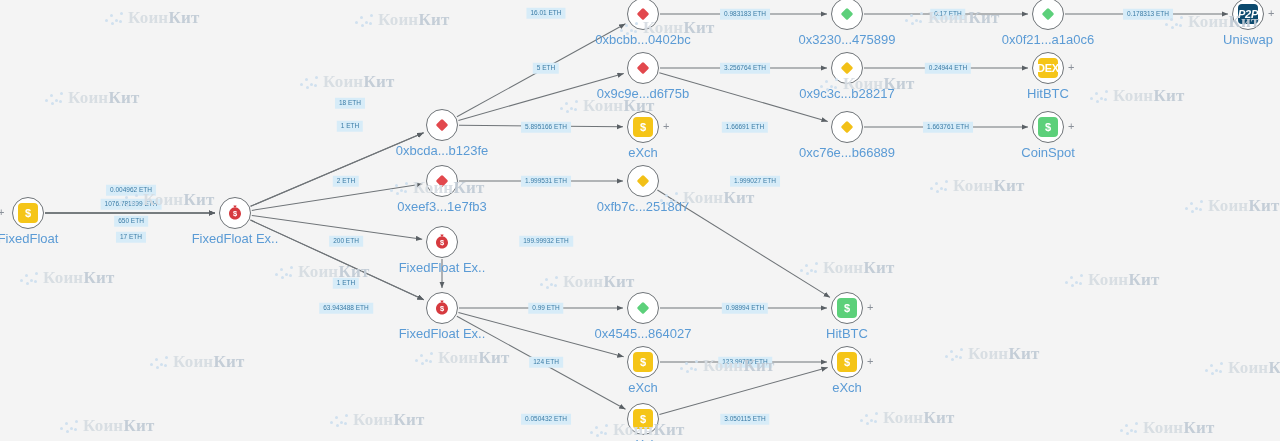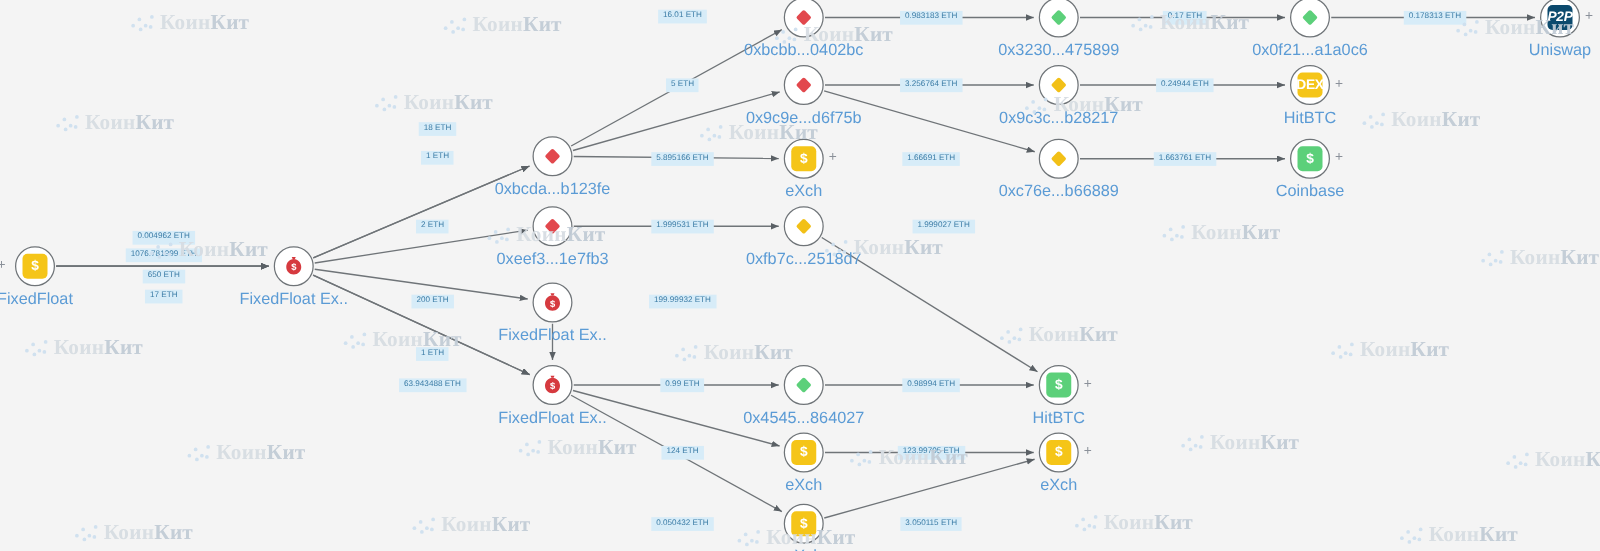--- a/index.html
+++ b/index.html
@@ -273,21 +273,21 @@
         <div class="ring">
           <div class="glyph g-diamond-yellow"></div>
         </div>
         <div class="label">0xc76e...b66889</div>
       </div>
       <div class="node" style="left: 1048px; top: 127px;">
         <div class="ring">
           <div class="glyph g-dollar-green">$</div>
         </div>
         <span class="plus">+</span>
-        <div class="label">Coinbase</div>
+        <div class="label">CoinSpot</div>
       </div>
       <div class="node" style="left: 442px; top: 181px;">
         <div class="ring">
           <div class="glyph g-diamond-red"></div>
         </div>
         <div class="label">0xeef3...1e7fb3</div>
       </div>
       <div class="node" style="left: 643px; top: 181px;">
         <div class="ring">
           <div class="glyph g-diamond-yellow"></div>

